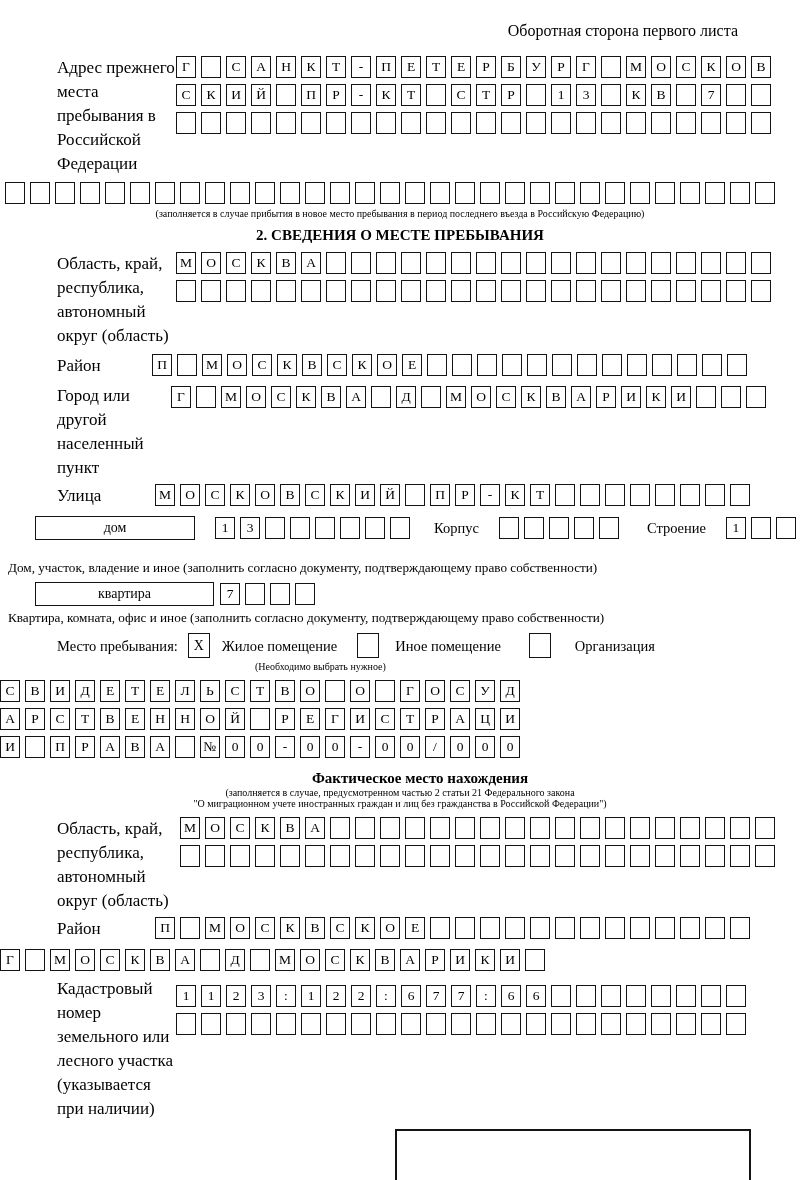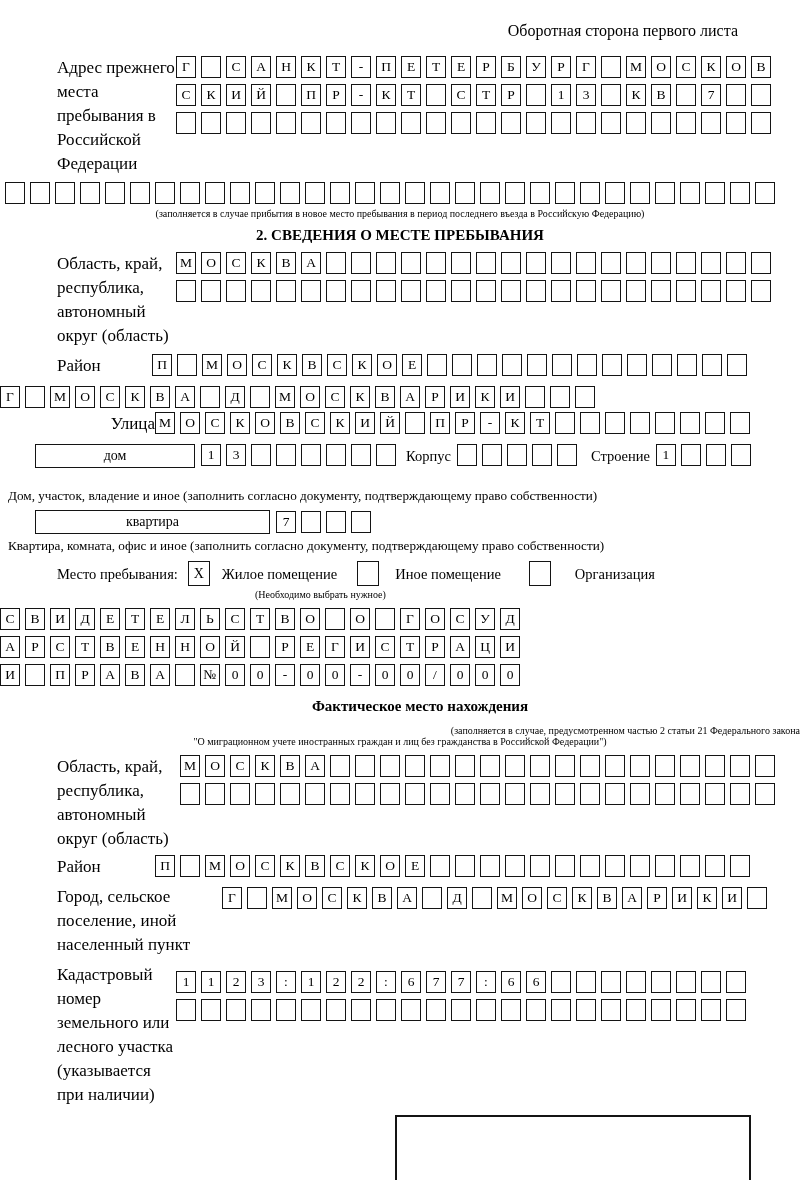--- a/index.html
+++ b/index.html
@@ -245,20 +245,21 @@
       <span class="cell"></span>
       <span class="cell"></span>
       <span class="cell"></span>
       <span class="cell"></span>
       <span class="cell"></span>
       <span class="cell"></span>
     </div>
 </div>
 
 <div class="frow" style="margin-top:6px;">
+  <div class="lbl indent" style="width:171px;">Город или другой населенный пункт</div>
   <div class="cells" style="margin-top:2px;">
       <span class="cell">Г</span>
       <span class="cell"></span>
       <span class="cell">М</span>
       <span class="cell">О</span>
       <span class="cell">С</span>
       <span class="cell">К</span>
       <span class="cell">В</span>
       <span class="cell">А</span>
       <span class="cell"></span>
@@ -274,21 +275,21 @@
       <span class="cell">И</span>
       <span class="cell">К</span>
       <span class="cell">И</span>
       <span class="cell"></span>
       <span class="cell"></span>
       <span class="cell"></span>
     </div>
 </div>
 
 <div class="frow" style="margin-top:4px;">
-  <div class="lbl indent" style="width:155px;text-align:right;">Улица</div>
+  <div class="lbl indent" style="width:155px;">Улица</div>
   <div class="cells">
       <span class="cell">М</span>
       <span class="cell">О</span>
       <span class="cell">С</span>
       <span class="cell">К</span>
       <span class="cell">О</span>
       <span class="cell">В</span>
       <span class="cell">С</span>
       <span class="cell">К</span>
       <span class="cell">И</span>
@@ -303,21 +304,21 @@
       <span class="cell"></span>
       <span class="cell"></span>
       <span class="cell"></span>
       <span class="cell"></span>
       <span class="cell"></span>
       <span class="cell"></span>
       <span class="cell"></span>
     </div>
 </div>
 
-<div class="frow" style="margin:8px 0 8px 35px;align-items:flex-start;gap:6px;">
+<div class="frow" style="margin:8px 0 8px 35px;align-items:center;gap:20px;">
   <div class="wide-box" style="width:160px;">дом</div>
   <div class="cells">
       <span class="cell">1</span>
       <span class="cell">3</span>
       <span class="cell"></span>
       <span class="cell"></span>
       <span class="cell"></span>
       <span class="cell"></span>
       <span class="cell"></span>
       <span class="cell"></span>
@@ -334,21 +335,21 @@
   <div class="cells">
       <span class="cell">1</span>
       <span class="cell"></span>
       <span class="cell"></span>
       <span class="cell"></span>
     </div>
 </div>
 <div class="note" style="text-align:left;margin:20px 0 0 8px;font-size:13.2px;">Дом, участок, владение и иное (заполнить согласно документу, подтверждающему право собственности)</div>
 
 <div class="frow" style="margin:6px 0 0 35px;align-items:center;gap:6px;">
-  <div class="wide-box" style="width:235px;">квартира</div>
+  <div class="wide-box" style="width:179px;">квартира</div>
   <div class="cells">
       <span class="cell">7</span>
       <span class="cell"></span>
       <span class="cell"></span>
       <span class="cell"></span>
     </div>
 </div>
 <div class="note" style="text-align:left;margin:4px 0 0 8px;font-size:13.2px;">Квартира, комната, офис и иное (заполнить согласно документу, подтверждающему право собственности)</div>
 
 <div class="frow" style="margin:7px 0 0 57px;align-items:center;">
@@ -430,21 +431,21 @@
         <span class="cell">0</span>
         <span class="cell">/</span>
         <span class="cell">0</span>
         <span class="cell">0</span>
         <span class="cell">0</span>
       </div>
   </div>
 </div>
 
 <div class="sec-title" style="margin-top:12px;padding-left:40px;">Фактическое место нахождения</div>
-<div class="note" style="margin-top:10px;text-align:right;">(заполняется в случае, предусмотренном частью 2 статьи 21 Федерального закона</div>
+<div class="note" style="margin-top:0;">(заполняется в случае, предусмотренном частью 2 статьи 21 Федерального закона</div>
 <div class="note">"О миграционном учете иностранных граждан и лиц без гражданства в Российской Федерации")</div>
 
 <div class="frow" style="margin-top:8px;">
   <div class="lbl indent" style="width:180px;">Область, край, республика, автономный округ (область)</div>
   <div class="grid">
     <div class="cells">
         <span class="cell">М</span>
         <span class="cell">О</span>
         <span class="cell">С</span>
         <span class="cell">К</span>
@@ -522,21 +523,20 @@
       <span class="cell"></span>
       <span class="cell"></span>
       <span class="cell"></span>
       <span class="cell"></span>
       <span class="cell"></span>
       <span class="cell"></span>
     </div>
 </div>
 
 <div class="frow" style="margin-top:6px;">
-  <div class="lbl indent" style="width:222px;">Город, сельское поселение, иной населенный пункт</div>
   <div class="cells" style="margin-top:2px;">
       <span class="cell">Г</span>
       <span class="cell"></span>
       <span class="cell">М</span>
       <span class="cell">О</span>
       <span class="cell">С</span>
       <span class="cell">К</span>
       <span class="cell">В</span>
       <span class="cell">А</span>
       <span class="cell"></span>

